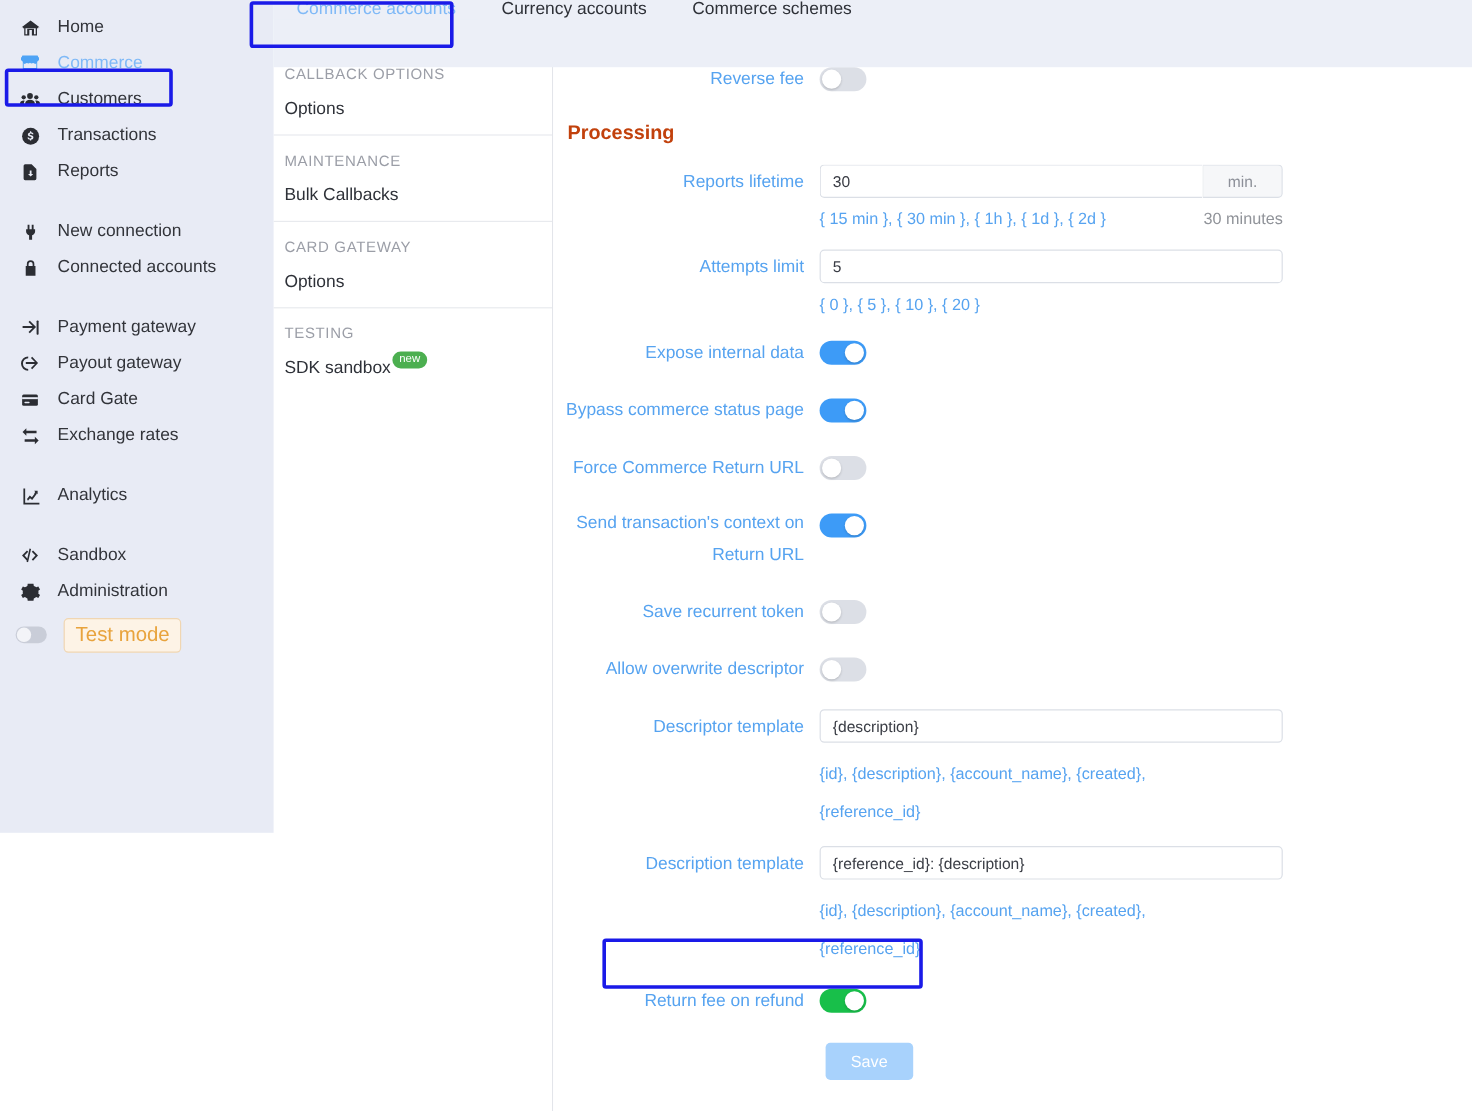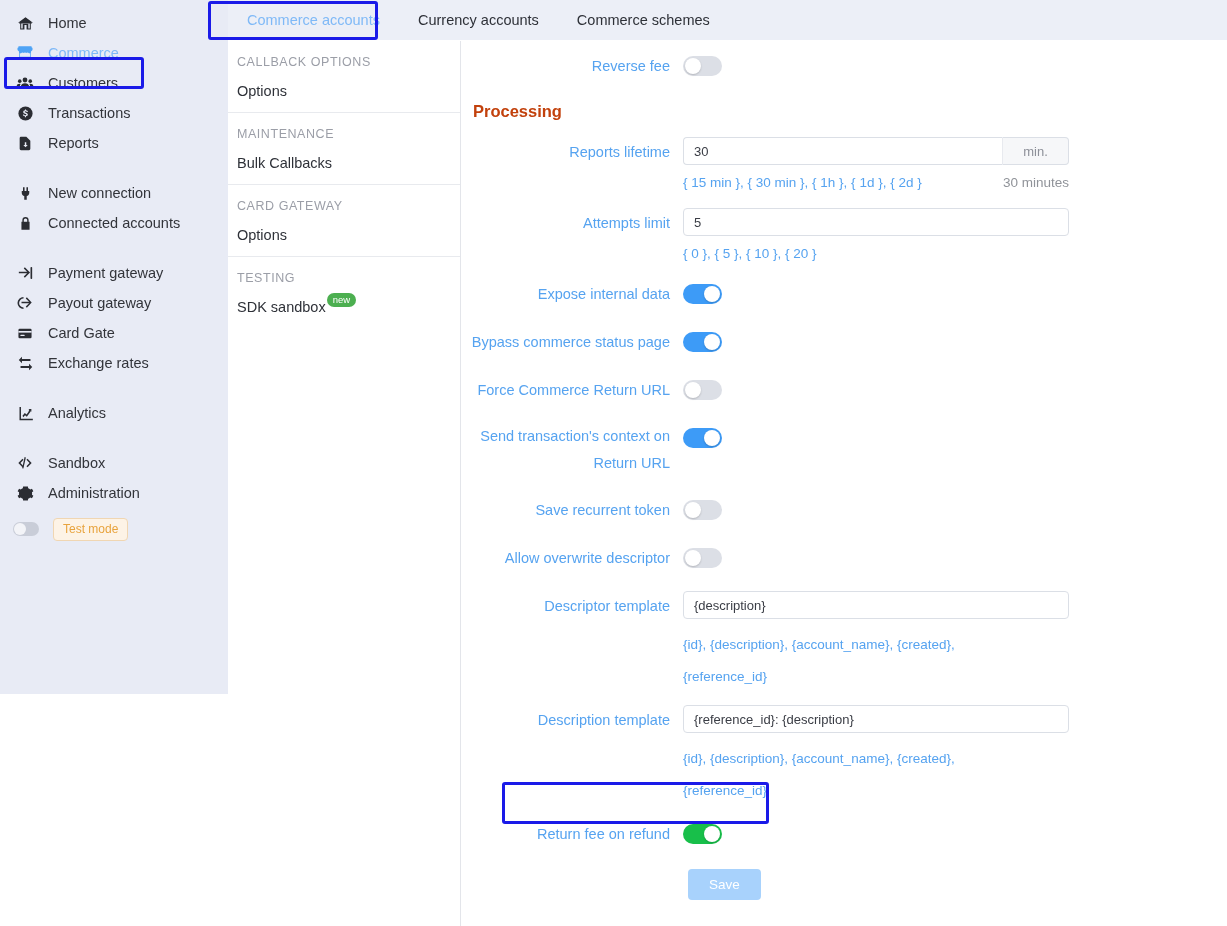--- a/index.html
+++ b/index.html
@@ -60,21 +60,21 @@
   }
   .tm-toggle::after {
     content: ""; position: absolute; left: 1px; top: 1px;
     width: 12px; height: 12px; border-radius: 50%;
     background: #f3f4f8;
   }
   .tm-badge {
     border: 1px solid #f0d6b2;
     background: #fdf3e6;
     color: #e8a33d;
-    font-size: 12px;
+    font-size: 17px;
     padding: 3px 9px 4px;
     border-radius: 4px;
   }
 
   
   .midcol { display: flex; flex-direction: column; width: 233px; flex: 0 0 233px; }
   .subnav {
     flex: 1;
     background: #ffffff;
     border-right: 1px solid #e3e5ea;
@@ -92,23 +92,23 @@
   }
   .new-badge {
     background: #4caf50; color: #fff; font-size: 9.5px;
     border-radius: 9px; padding: 2px 6px 2px;
     margin-left: 1px; position: relative; top: -6px;
     line-height: 1.1;
   }
 
   
   .tabsbar {
-    position: absolute; top: 0; left: 228px; right: 0; height: 40px;
+    position: absolute; top: 0; left: 228px; right: 0; height: 56px;
     background: #eceff7;
-    display: flex; align-items: center;
+    display: flex; align-items: flex-start;
     z-index: 10;
   }
   .tab {
     display: flex; align-items: center;
     padding: 0 19px;
     font-size: 14.5px; color: #2e3138; cursor: pointer;
     white-space: nowrap;
   }
   .tab.active { color: #7fb9f7; background: #eceff7; }
 

